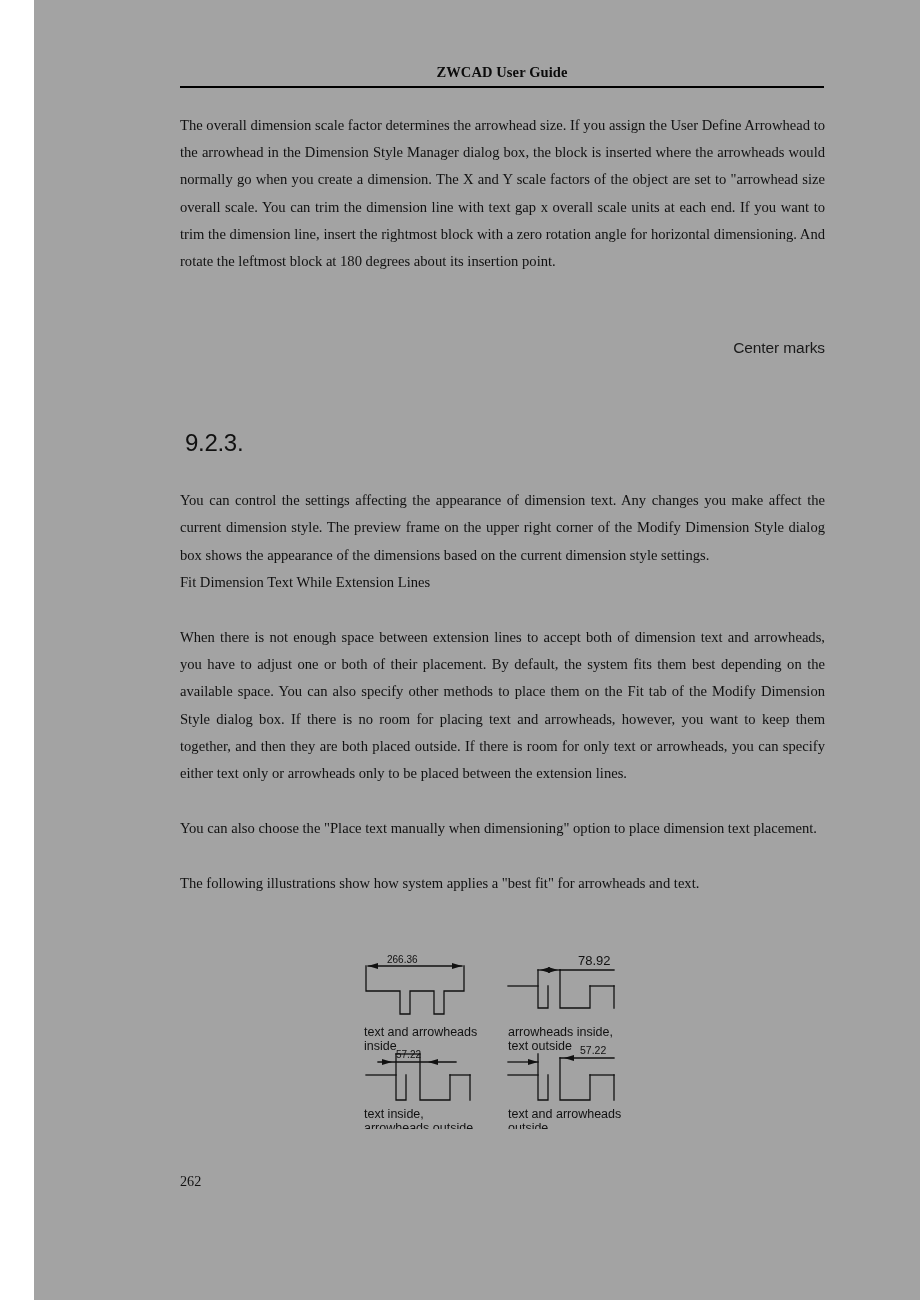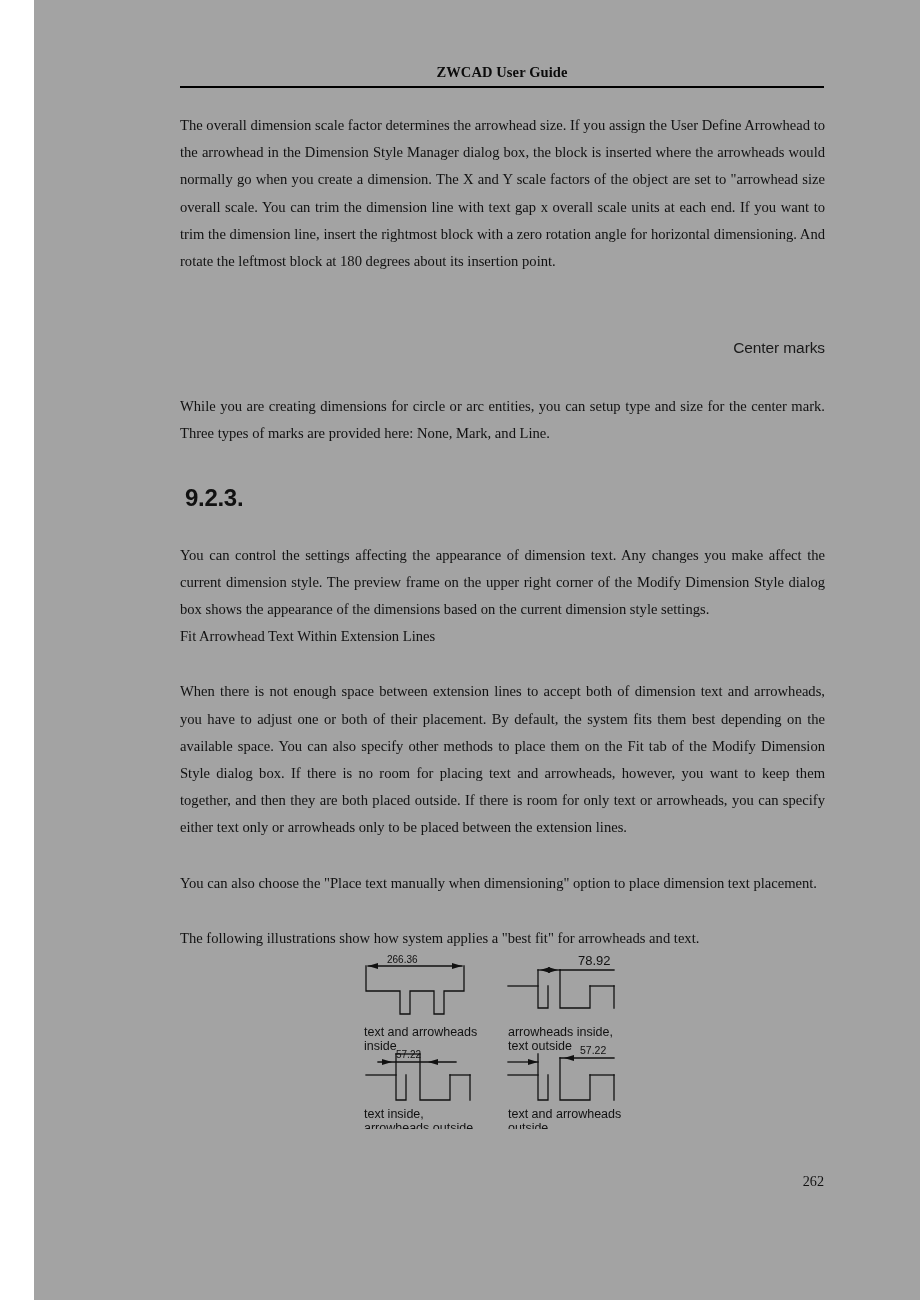--- a/index.html
+++ b/index.html
@@ -70,21 +70,21 @@
     font-size: 15.5px;
     font-weight: 400;
     color: #1a1a1a;
     line-height: 22px;
     letter-spacing: -0.1px;
     text-align: right;
   }
   .section-head {
     font-family: "Liberation Sans", "DejaVu Sans", sans-serif;
     font-size: 24px;
-    font-weight: 700;
+    font-weight: 400;
     color: #111111;
     line-height: 32px;
     letter-spacing: -0.3px;
     padding-left: 5px;
     display: flex;
     align-items: baseline;
   }
   .section-num { display: inline-block; min-width: 88px; }
   .inline-head {
     font-size: 14.6px;
@@ -99,21 +99,21 @@
     width: 300px;
     height: 185px;
   }
   .fig-svg { display: block; }
   
   .footer {
     position: absolute;
     left: 146px;
     top: 1172px;
     width: 644px;
-    text-align: right;
+    text-align: left;
   }
   .page-num {
     font-size: 14.2px;
     color: #111111;
   }
 </style>
 </head>
 <body>
 
 <div class="page">
@@ -129,33 +129,32 @@
 
     <div class="gap-md"></div>
 
 
     <div class="gap-lg"></div>
 
     <div class="sub-head">Center marks</div>
 
     <div class="gap-lg"></div>
 
-    <p class="body">While you are creating dimensions for circle or arc entities, you can setup type and size for the center mark.  Three types of marks are provided here: None, Mark, and Line.</p>
 
     <div class="gap-lg"></div>
 
     <div class="section-head">
       <span class="section-num">9.2.3.</span>
     </div>
 
     <div class="gap-md"></div>
 
     <p class="body">You can control the settings affecting the appearance of dimension text. Any changes you make affect the current dimension style. The preview frame on the upper right corner of the Modify Dimension Style dialog box shows the appearance of the dimensions based on the current dimension style settings.</p>
 
-    <div class="inline-head">Fit Arrowhead Text Within Extension Lines</div>
+    <div class="inline-head">Fit Dimension Text While Extension Lines</div>
 
     <div class="gap-md"></div>
 
     <p class="body">When there is not enough space between extension lines to accept both of dimension text and arrowheads, you have to adjust one or both of their placement. By default, the system fits them best depending on the available space. You can also specify other methods to place them on the Fit tab of the Modify Dimension Style dialog box. If there is no room for placing text and arrowheads, however, you want to keep them together, and then they are both placed outside. If there is room for only text or arrowheads, you can specify either text only or arrowheads only to be placed between the extension lines.</p>
 
     <div class="gap-md"></div>
 
     <p class="body">You can also choose the "Place text manually when dimensioning" option to place dimension text placement.</p>
 
     <div class="gap-md"></div>

